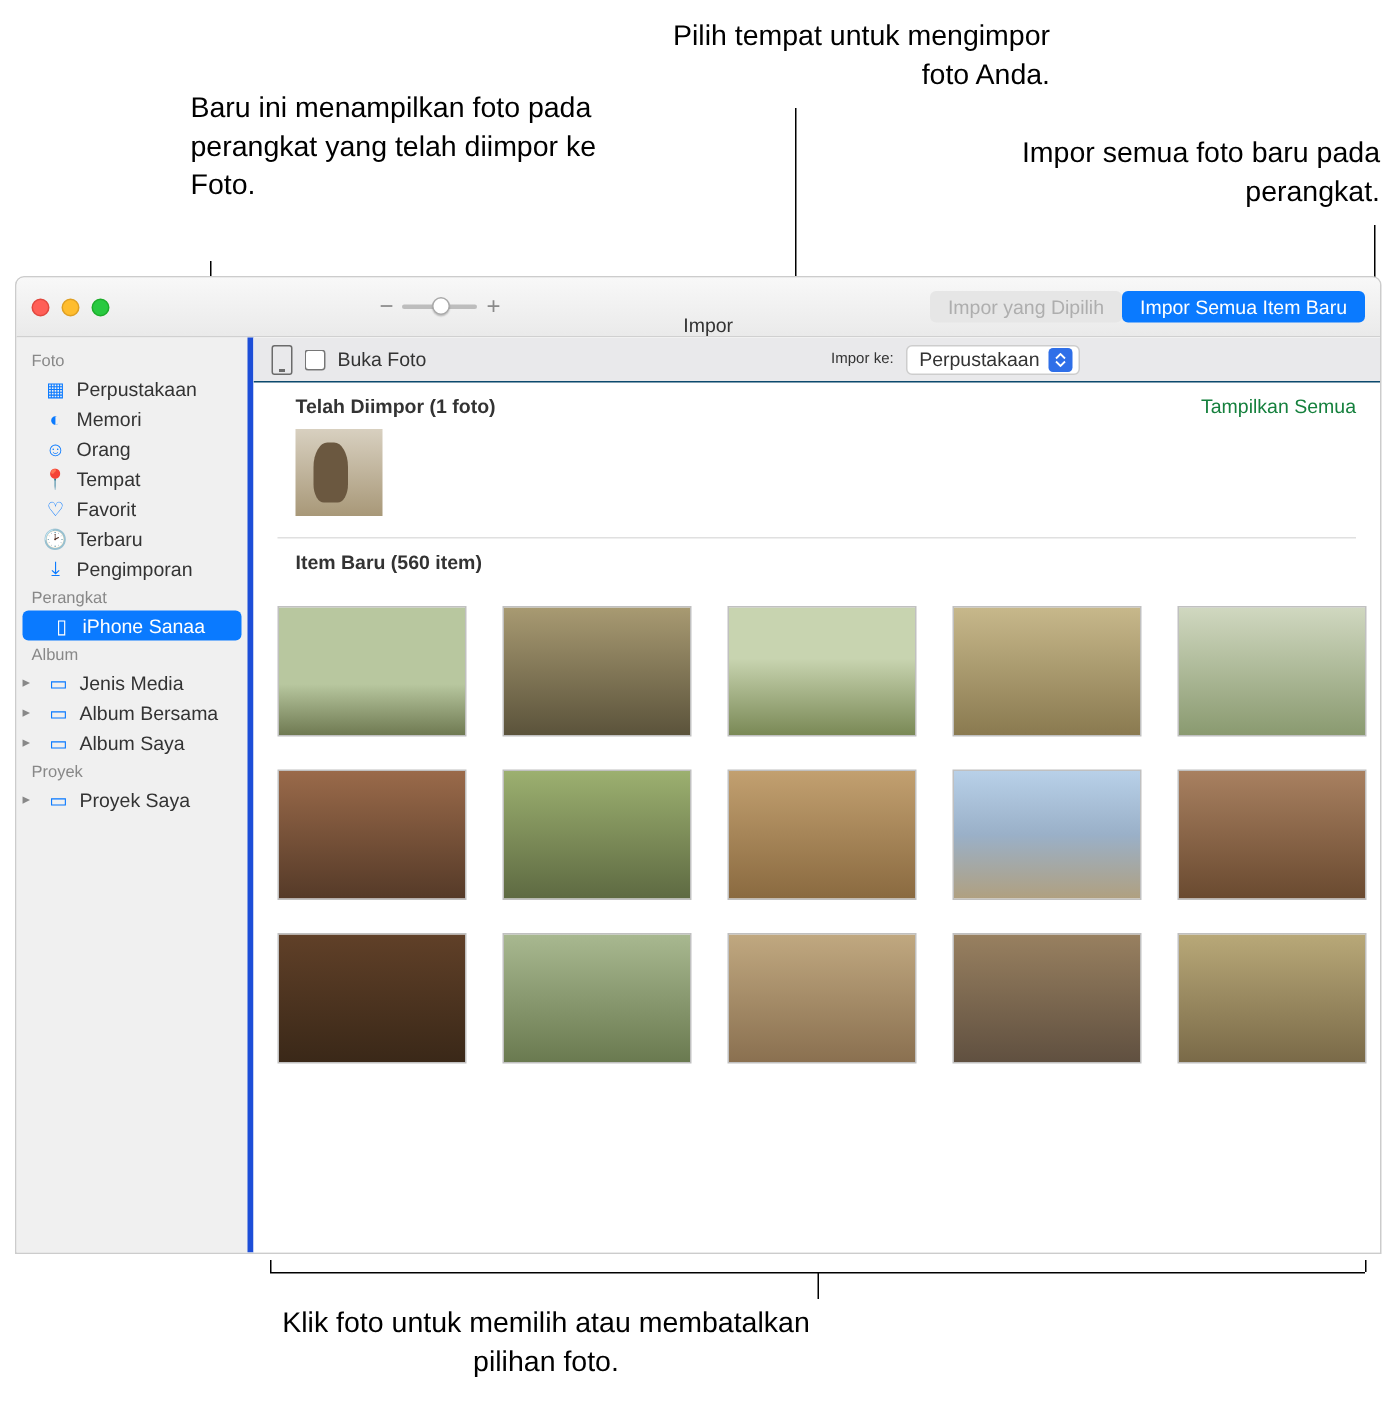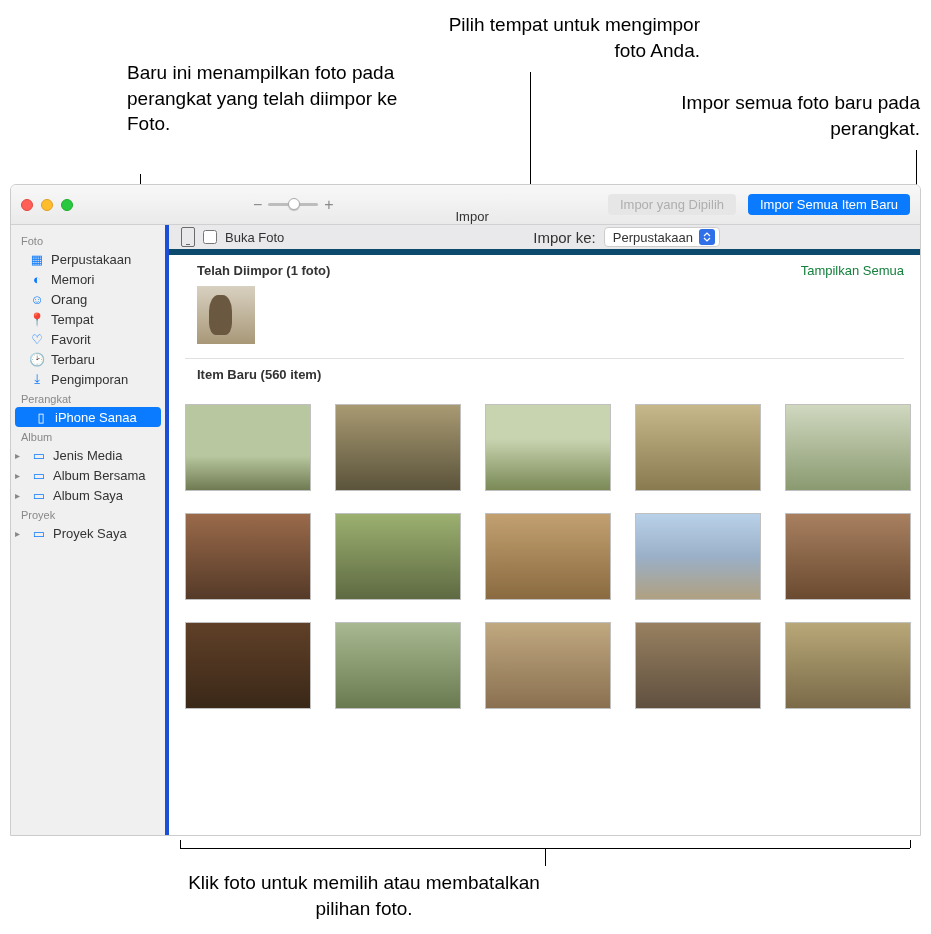--- a/index.html
+++ b/index.html
@@ -20,45 +20,45 @@
 .traffic .close { background: #ff5f57; border: 1px solid #e1483f; }
 .traffic .min { background: #ffbd2e; border: 1px solid #dfa023; }
 .traffic .max { background: #28c940; border: 1px solid #1dad2b; }
 
 .zoom { display: flex; align-items: center; margin-left: 170px; gap: 6px; color: #8a8a8a; font-size: 16px; }
 .zoom-track { width: 50px; height: 3px; background: #bdbdbd; border-radius: 2px; position: relative; }
 .zoom-thumb { width: 12px; height: 12px; border-radius: 50%; background: #fff; border: 1px solid #aaa; position: absolute; top: -5px; left: 20px; box-shadow: 0 1px 1px rgba(0,0,0,.2); }
 
 .title-center { position: absolute; left: 50%; transform: translateX(-10px); font-weight: 400; font-size: 13px; color: #333; margin-top: 24px; }
 
-.title-right { margin-left: auto; display: flex; gap: 12px; align-items: flex-end; }
+.title-right { margin-left: auto; display: flex; gap: 0; align-items: flex-end; }
 .btn { font-size: 13px; padding: 3px 12px; border-radius: 4px; border: none; cursor: pointer; }
 .btn.disabled { background: #e6e6e6; color: #aeaeae; }
 .btn.primary { background: #0a7aff; color: #fff; font-weight: 500; }
 
 
 .body { display: flex; height: calc(100% - 40px); }
 .sidebar { width: 158px; background: #f0f0f0; border-right: 4px solid #1d4ed8; padding: 6px 0 0 0; overflow-y: auto; }
 .content { flex: 1; background: #fff; display: flex; flex-direction: column; overflow: hidden; }
 
 
 .sb-header { font-size: 11px; color: #888; padding: 4px 10px 2px; }
 .sb-item { display: flex; align-items: center; gap: 6px; font-size: 13px; color: #333; padding: 2px 10px 2px 18px; cursor: pointer; }
 .sb-item.selected { background: #0a7aff; color: #fff; border-radius: 4px; margin: 0 4px; }
 .sb-item .icon { width: 16px; height: 16px; display: inline-flex; align-items: center; justify-content: center; color: #0a7aff; font-size: 13px; }
 .sb-item.selected .icon { color: #fff; }
 .sb-item .chev { width: 10px; color: #888; font-size: 10px; margin-left: -14px; }
 
 
-.importbar { height: 30px; background: #e9e9eb; border-bottom: 6px solid #0c4a6e; display: flex; align-items: center; padding: 0 12px; gap: 8px; font-size: 13px; color: #333; }
+.importbar { height: 30px; background: #e9e9eb; border-bottom: 1px solid #0c4a6e; display: flex; align-items: center; padding: 0 12px; gap: 8px; font-size: 13px; color: #333; }
 .importbar .device-icon { width: 14px; height: 20px; border: 1.5px solid #6b6b6b; border-radius: 2px; position: relative; }
 .importbar .device-icon::after { content:''; position:absolute; bottom:1px; left:50%; transform:translateX(-50%); width:4px; height:1.5px; background:#6b6b6b; }
 .importbar input[type=checkbox] { width: 14px; height: 14px; }
 .importbar .spacer { flex: 1; }
-.importbar label.ik { font-size: 15px; color: #333; }
+.importbar label.ik { font-size: 10px; color: #333; }
 .select { background: #fff; border: 1px solid #cdcdcd; border-radius: 4px; padding: 1px 4px 1px 8px; font-size: 13px; display: flex; align-items: center; gap: 6px; min-width: 100px; }
 .select .sel-btn { width: 16px; height: 16px; background: #2f6fe8; border-radius: 3px; display: inline-flex; align-items: center; justify-content: center; }
 .select .sel-btn svg { width:10px; height:10px; }
 
 
 .sec { padding: 8px 16px 14px; margin-left: 12px; }
 .sec-head { display: flex; justify-content: space-between; font-size: 13px; font-weight: 600; color: #333; margin-bottom: 8px; }
 .sec-head .link { color: #15803d; font-weight: 500; cursor: pointer; }
 hr.div { border: none; border-top: 1px solid #e0e0e0; margin: 0 16px; }
 

